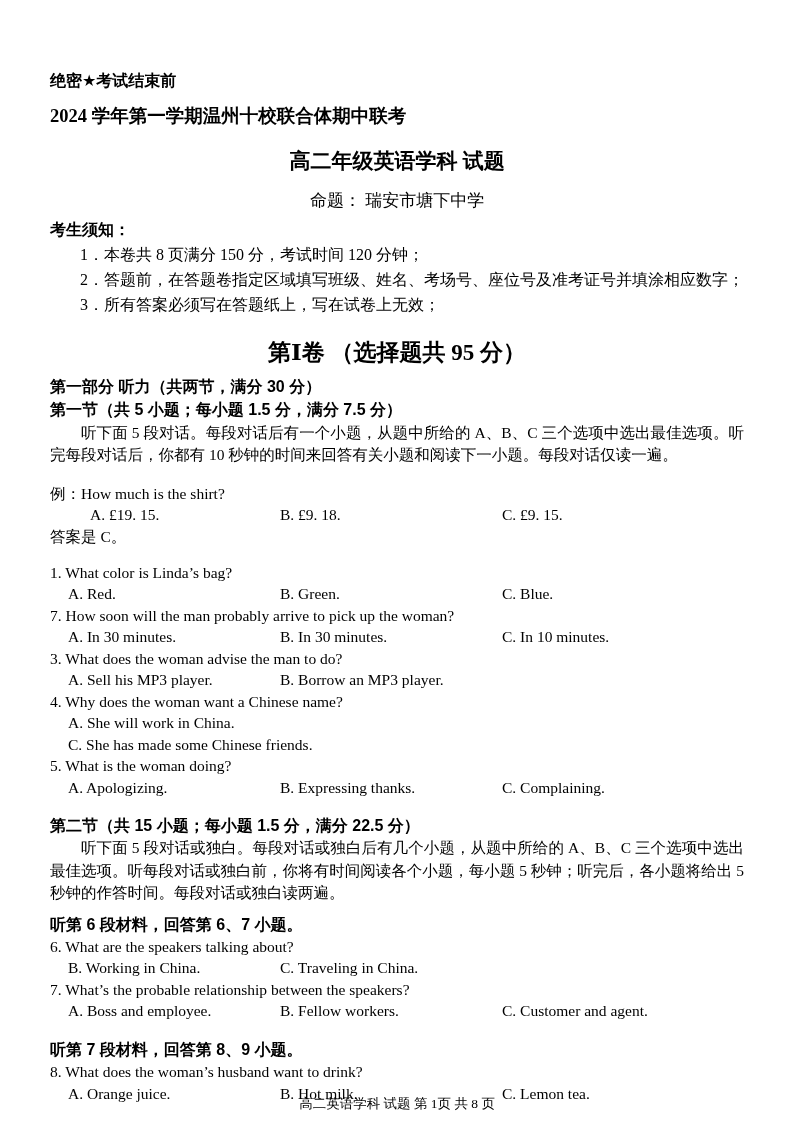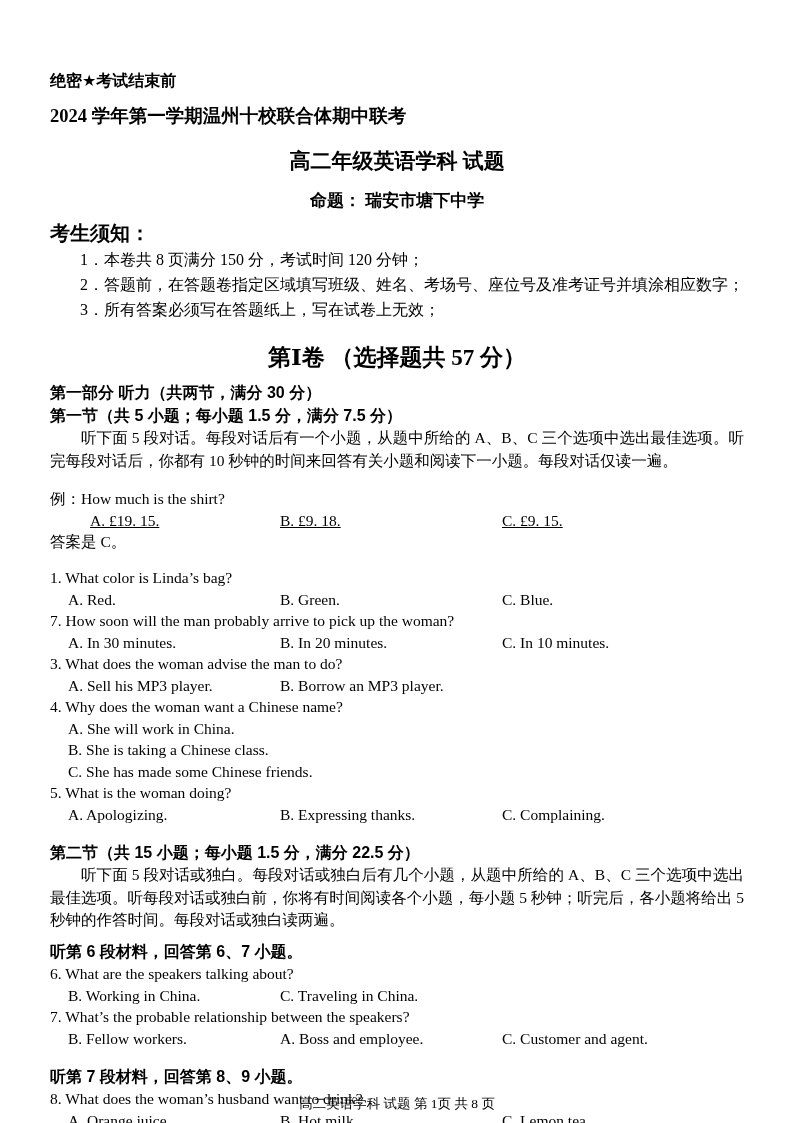--- a/index.html
+++ b/index.html
@@ -29,27 +29,27 @@
     margin-top: 10px;
   }
   .subject-title {
     text-align: center;
     font-weight: bold;
     font-size: 21px;
     margin-top: 18px;
   }
   .proposer {
     text-align: center;
-    font-weight: bold;
+    font-weight: normal;
     font-size: 17px;
     margin-top: 12px;
   }
   .notice-title {
     font-weight: bold;
-    font-size: 20px;
+    font-size: 16px;
     margin-top: 6px;
     font-family: "Liberation Sans", "DejaVu Sans", sans-serif;
   }
   .notice-item {
     padding-left: 30px;
     font-size: 16px;
     line-height: 25px;
   }
   .volume-heading {
     text-align: center;
@@ -81,21 +81,20 @@
     display: grid;
     grid-template-columns: 212px 222px 1fr;
     padding-left: 18px;
     line-height: 21.5px;
   }
   .opts-example {
     display: grid;
     grid-template-columns: 190px 222px 1fr;
     padding-left: 40px;
     line-height: 21.5px;
-    text-decoration: underline;
   }
   .opt-line {
     padding-left: 18px;
     line-height: 21.5px;
   }
   .footer {
     position: absolute;
     left: 0;
     right: 0;
     bottom: 26px;
@@ -114,21 +113,21 @@
   <div class="subject-title">高二年级英语学科 试题</div>
   <div class="proposer">命题：  瑞安市塘下中学</div>
 
   <div class="notice">
     <div class="notice-title">考生须知：</div>
     <div class="notice-item">1．本卷共 8 页满分 150 分，考试时间 120 分钟；</div>
     <div class="notice-item">2．答题前，在答题卷指定区域填写班级、姓名、考场号、座位号及准考证号并填涂相应数字；</div>
     <div class="notice-item">3．所有答案必须写在答题纸上，写在试卷上无效；</div>
   </div>
 
-  <div class="volume-heading">第Ⅰ卷 （选择题共 57 分）</div>
+  <div class="volume-heading">第Ⅰ卷 （选择题共 95 分）</div>
 
   <div class="part-heading">第一部分 听力（共两节，满分 30 分）</div>
   <div class="section-heading">第一节（共 5 小题；每小题 1.5 分，满分 7.5 分）</div>
   <p class="instructions">听下面 5 段对话。每段对话后有一个小题，从题中所给的 A、B、C 三个选项中选出最佳选项。听完每段对话后，你都有 10 秒钟的时间来回答有关小题和阅读下一小题。每段对话仅读一遍。</p>
 
   <div class="example-block">
     <div class="q-text">例：How much is the shirt?</div>
     <div class="opts-example">
       <span>A. £19. 15.</span>
       <span>B. £9. 18.</span>
@@ -145,37 +144,36 @@
       <span>A. Red.</span>
       <span>B. Green.</span>
       <span>C. Blue.</span>
     </div>
   </div>
 
   <div class="question">
     <div class="q-text">7. How soon will the man probably arrive to pick up the woman?</div>
     <div class="opts">
       <span>A. In 30 minutes.</span>
-      <span>B. In 20 minutes.</span>
+      <span>B. In 30 minutes.</span>
       <span>C. In 10 minutes.</span>
     </div>
   </div>
 
   <div class="question">
     <div class="q-text">3. What does the woman advise the man to do?</div>
     <div class="opts">
       <span>A. Sell his MP3 player.</span>
       <span>B. Borrow an MP3 player.</span>
     </div>
   </div>
 
   <div class="question">
     <div class="q-text">4. Why does the woman want a Chinese name?</div>
     <div class="opt-line">A. She will work in China.</div>
-    <div class="opt-line">B. She is taking a Chinese class.</div>
     <div class="opt-line">C. She has made some Chinese friends.</div>
   </div>
 
   <div class="question">
     <div class="q-text">5. What is the woman doing?</div>
     <div class="opts">
       <span>A. Apologizing.</span>
       <span>B. Expressing thanks.</span>
       <span>C. Complaining.</span>
     </div>
@@ -194,22 +192,22 @@
     <div class="q-text">6. What are the speakers talking about?</div>
     <div class="opts">
       <span>B. Working in China.</span>
       <span>C. Traveling in China.</span>
     </div>
   </div>
 
   <div class="question">
     <div class="q-text">7. What’s the probable relationship between the speakers?</div>
     <div class="opts">
+      <span>A. Boss and employee.</span>
       <span>B. Fellow workers.</span>
-      <span>A. Boss and employee.</span>
       <span>C. Customer and agent.</span>
     </div>
   </div>
 
   <div class="mid-gap"></div>
 
   <div class="material-heading">听第 7 段材料，回答第 8、9 小题。</div>
 
   <div class="question">
     <div class="q-text">8. What does the woman’s husband want to drink?</div>

